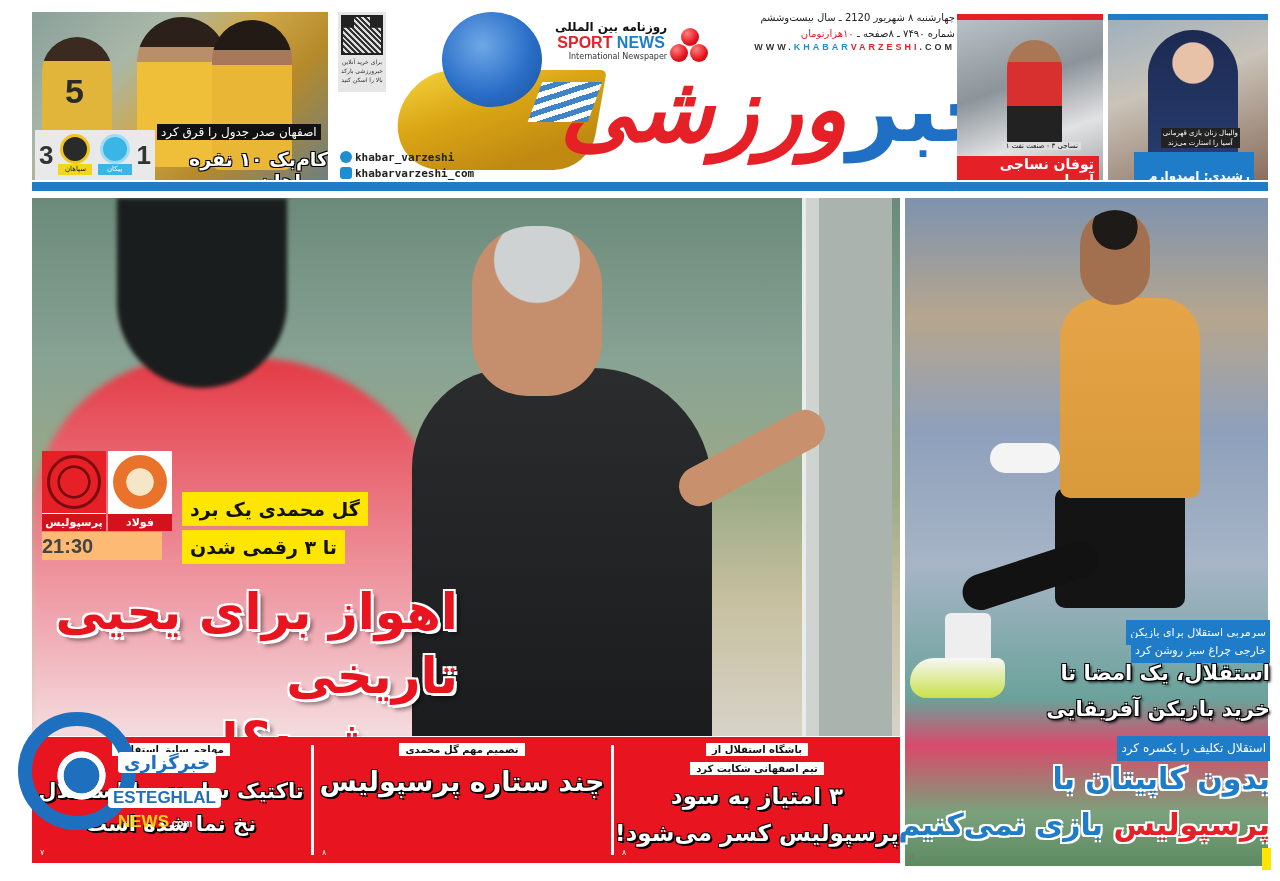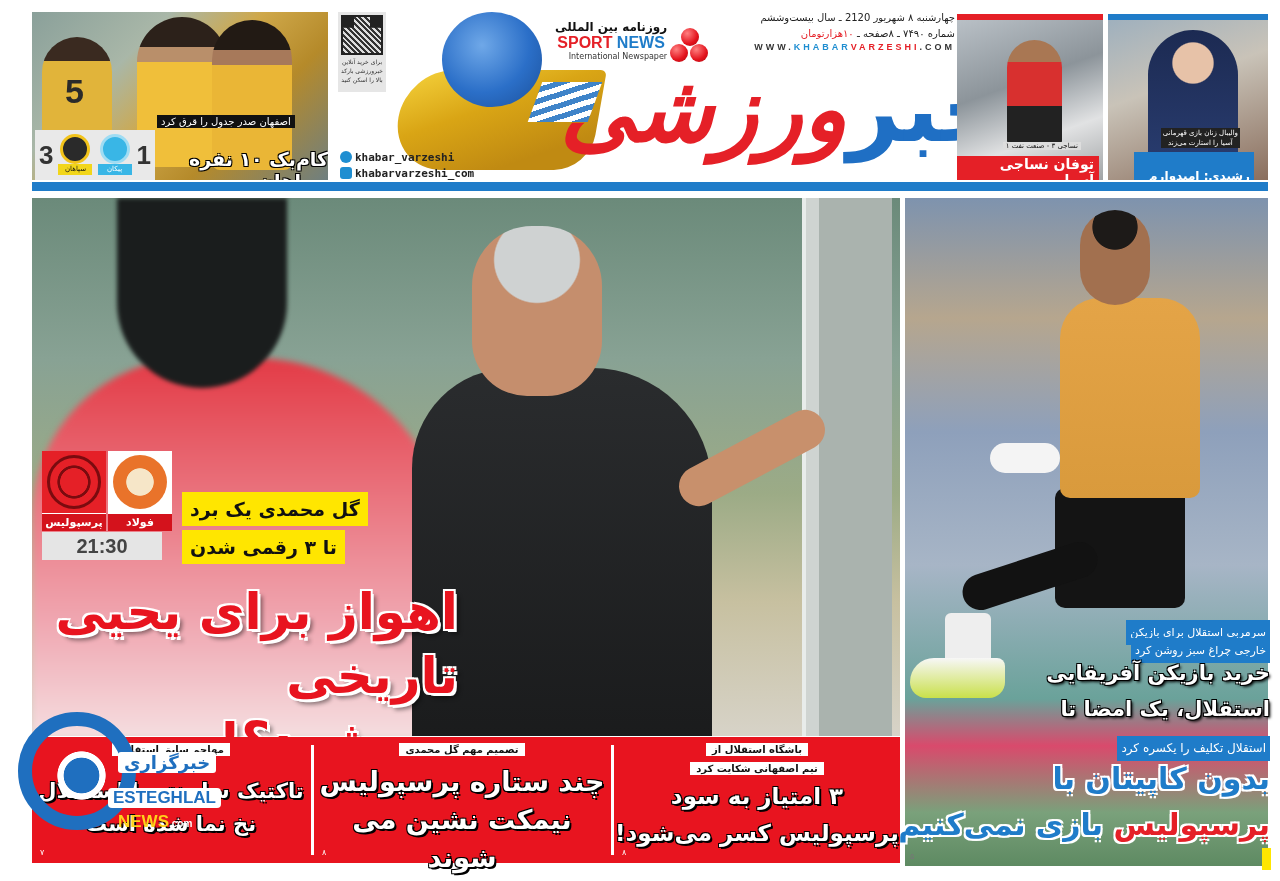--- a/index.html
+++ b/index.html
@@ -20,21 +20,21 @@
     .tl-player2 { left: 105px; top: 5px; width: 90px; height: 150px; border-radius: 45px 45px 8px 8px;
       background: linear-gradient(#2c211a 0 20%, #b98f6a 20% 30%, #f0bf3a 30% 100%); }
     .tl-player3 { left: 180px; top: 8px; width: 80px; height: 150px; border-radius: 40px 40px 8px 8px;
       background: linear-gradient(#221a14 0 20%, #a7795a 20% 30%, #eab636 30% 100%); }
     .tl-num { left: 33px; top: 60px; font: bold 34px "Liberation Sans", sans-serif; color: #2a2a2a; }
     .score-box { left: 3px; top: 118px; width: 120px; height: 50px; background: #e9e9e9; display: flex; align-items: center; justify-content: space-between; padding: 0 4px; }
     .score-num { font: bold 26px "Liberation Sans", sans-serif; color: #333; }
     .team-badge { width: 34px; height: 42px; display: flex; flex-direction: column; align-items: center; }
     .team-badge .circ { width: 30px; height: 30px; border-radius: 50%; border: 3px solid #f2c31a; }
     .team-badge .lbl { width: 34px; height: 11px; font-size: 7px; text-align: center; color: #111; line-height: 11px; }
-    .tl-kicker { left: 125px; top: 103px; background: #111; color: #fff; font-size: 10px; padding: 1px 4px; }
+    .tl-kicker { left: 125px; top: 112px; background: #111; color: #fff; font-size: 12px; padding: 1px 4px; }
     .tl-headline { left: 130px; top: 136px; font: bold 19px "DejaVu Sans", sans-serif; color: #fff;
       text-shadow: 1px 1px 0 #000, -1px -1px 0 #000, 1px -1px 0 #000, -1px 1px 0 #000; }
     .page-ref { font-size: 8px; color: #777; }
 
     .qr { left: 338px; top: 12px; width: 48px; height: 80px; background: #e6e6e6; padding: 3px; }
     .qr-code { width: 42px; height: 40px;
       background:
         linear-gradient(90deg,#222 0 30%,transparent 30% 70%,#222 70%) top/100% 30% no-repeat,
         repeating-linear-gradient(45deg,#333 0 2px,#ddd 2px 4px);
       border: 2px solid #222; }
@@ -94,21 +94,21 @@
 
     .match-box { left: 42px; top: 451px; width: 130px; height: 112px; }
     .mb-logo { position: absolute; top: 0; width: 64px; height: 62px; display: flex; align-items: center; justify-content: center; }
     .mb-logo .c { width: 54px; height: 54px; border-radius: 50%; }
     .mb-logo.persepolis { left: 0; background: #e52027; }
     .mb-logo.persepolis .c { background: radial-gradient(#e52027 40%, #7a0b0f 42% 48%, #e52027 50%); border: 3px solid #7a0b0f; }
     .mb-logo.foolad { left: 66px; background: #fff; }
     .mb-logo.foolad .c { background: radial-gradient(#f6e6c8 35%, #e9732a 37% 100%); }
     .mb-label { position: absolute; top: 62px; height: 18px; width: 64px; background: #d4121c; color: #fff; font-size: 11px; font-weight: bold; text-align: center; line-height: 18px; direction: rtl; border-top: 1px solid #fff; }
     .mb-label.l { left: 0; } .mb-label.r { left: 66px; }
-    .mb-time { position: absolute; top: 81px; left: 0; width: 120px; height: 28px; background: #e5e5e5; text-align: center; font: bold 20px "Liberation Sans", sans-serif; color: #444; line-height: 28px; }
+    .mb-time { position: absolute; top: 81px; left: 0; width: 120px; height: 28px; background: #fdba74; font: bold 20px "Liberation Sans", sans-serif; color: #444; line-height: 28px; }
 
     .yellow-kicker { background: #ffe600; color: #111; font: bold 19px "DejaVu Sans", sans-serif; padding: 0 8px; direction: rtl; line-height: 34px; white-space: nowrap; }
     .yk1 { left: 182px; top: 492px; }
     .yk2 { left: 182px; top: 530px; }
 
     .main-headline { left: 38px; top: 580px; width: 420px; text-align: right; direction: rtl; color: #e8141f;
       font: bold 50px "DejaVu Sans", sans-serif; line-height: 64px;
       text-shadow: 3px 3px 0 #fff, -2px -2px 0 #fff, 2px -2px 0 #fff, -2px 2px 0 #fff, 5px 5px 4px rgba(0,0,0,0.45); }
 
     
@@ -269,22 +269,22 @@
   <div class="abs gk-sock"></div>
   <div class="abs gk-boot"></div>
   <div class="abs gk-body"></div>
   <div class="abs gk-head"></div>
   <div class="abs gk-glove"></div>
 </div>
 
 <div class="abs gk-kicker gk-k1">سرمربی استقلال برای بازیکن</div>
 <div class="abs gk-kicker gk-k2">خارجی چراغ سبز روشن کرد</div>
 <div class="abs gk-head1">
+  <div>استقلال، یک امضا تا</div>
   <div>خرید بازیکن آفریقایی</div>
-  <div>استقلال، یک امضا تا</div>
 </div>
 <div class="abs gk-kicker gk-k3">استقلال تکلیف را یکسره کرد</div>
 <div class="abs gk-head2">
   <div>بدون کاپیتان با</div>
   <div><span class="red">پرسپولیس</span><span> بازی نمی‌کنیم</span></div>
 </div>
 <div class="abs gk-ref page-ref">۵</div>
 <div class="abs yellow-tab"></div>
 
 <div class="abs red-strip"></div>
@@ -294,21 +294,20 @@
   <div><span class="kick" style="margin-top:2px;">تیم اصفهانی شکایت کرد</span></div>
   <div class="head">۳ امتیاز به سود</div>
   <div class="head">پرسپولیس کسر می‌شود!</div>
   <span class="ref">۸</span>
 </div>
 <div class="divider" style="left:611px;"></div>
 
 <div class="story story-2">
   <div><span class="kick">تصمیم مهم گل محمدی</span></div>
   <div class="head" style="font-size:27px;line-height:38px;margin-top:6px;">چند ستاره پرسپولیس</div>
-  <div class="head" style="font-size:27px;line-height:38px;">نیمکت نشین می شوند</div>
   <span class="ref">۸</span>
 </div>
 <div class="divider" style="left:311px;"></div>
 
 <div class="story story-3">
   <div><span class="kick">مهاجم سابق استقلال</span></div>
   <div class="head" style="font-size:21px;margin-top:18px;">تاکتیک ساپینتو با استقلال</div>
   <div class="head" style="font-size:21px;">نخ نما شده است</div>
   <span class="ref">۷</span>
 </div>

